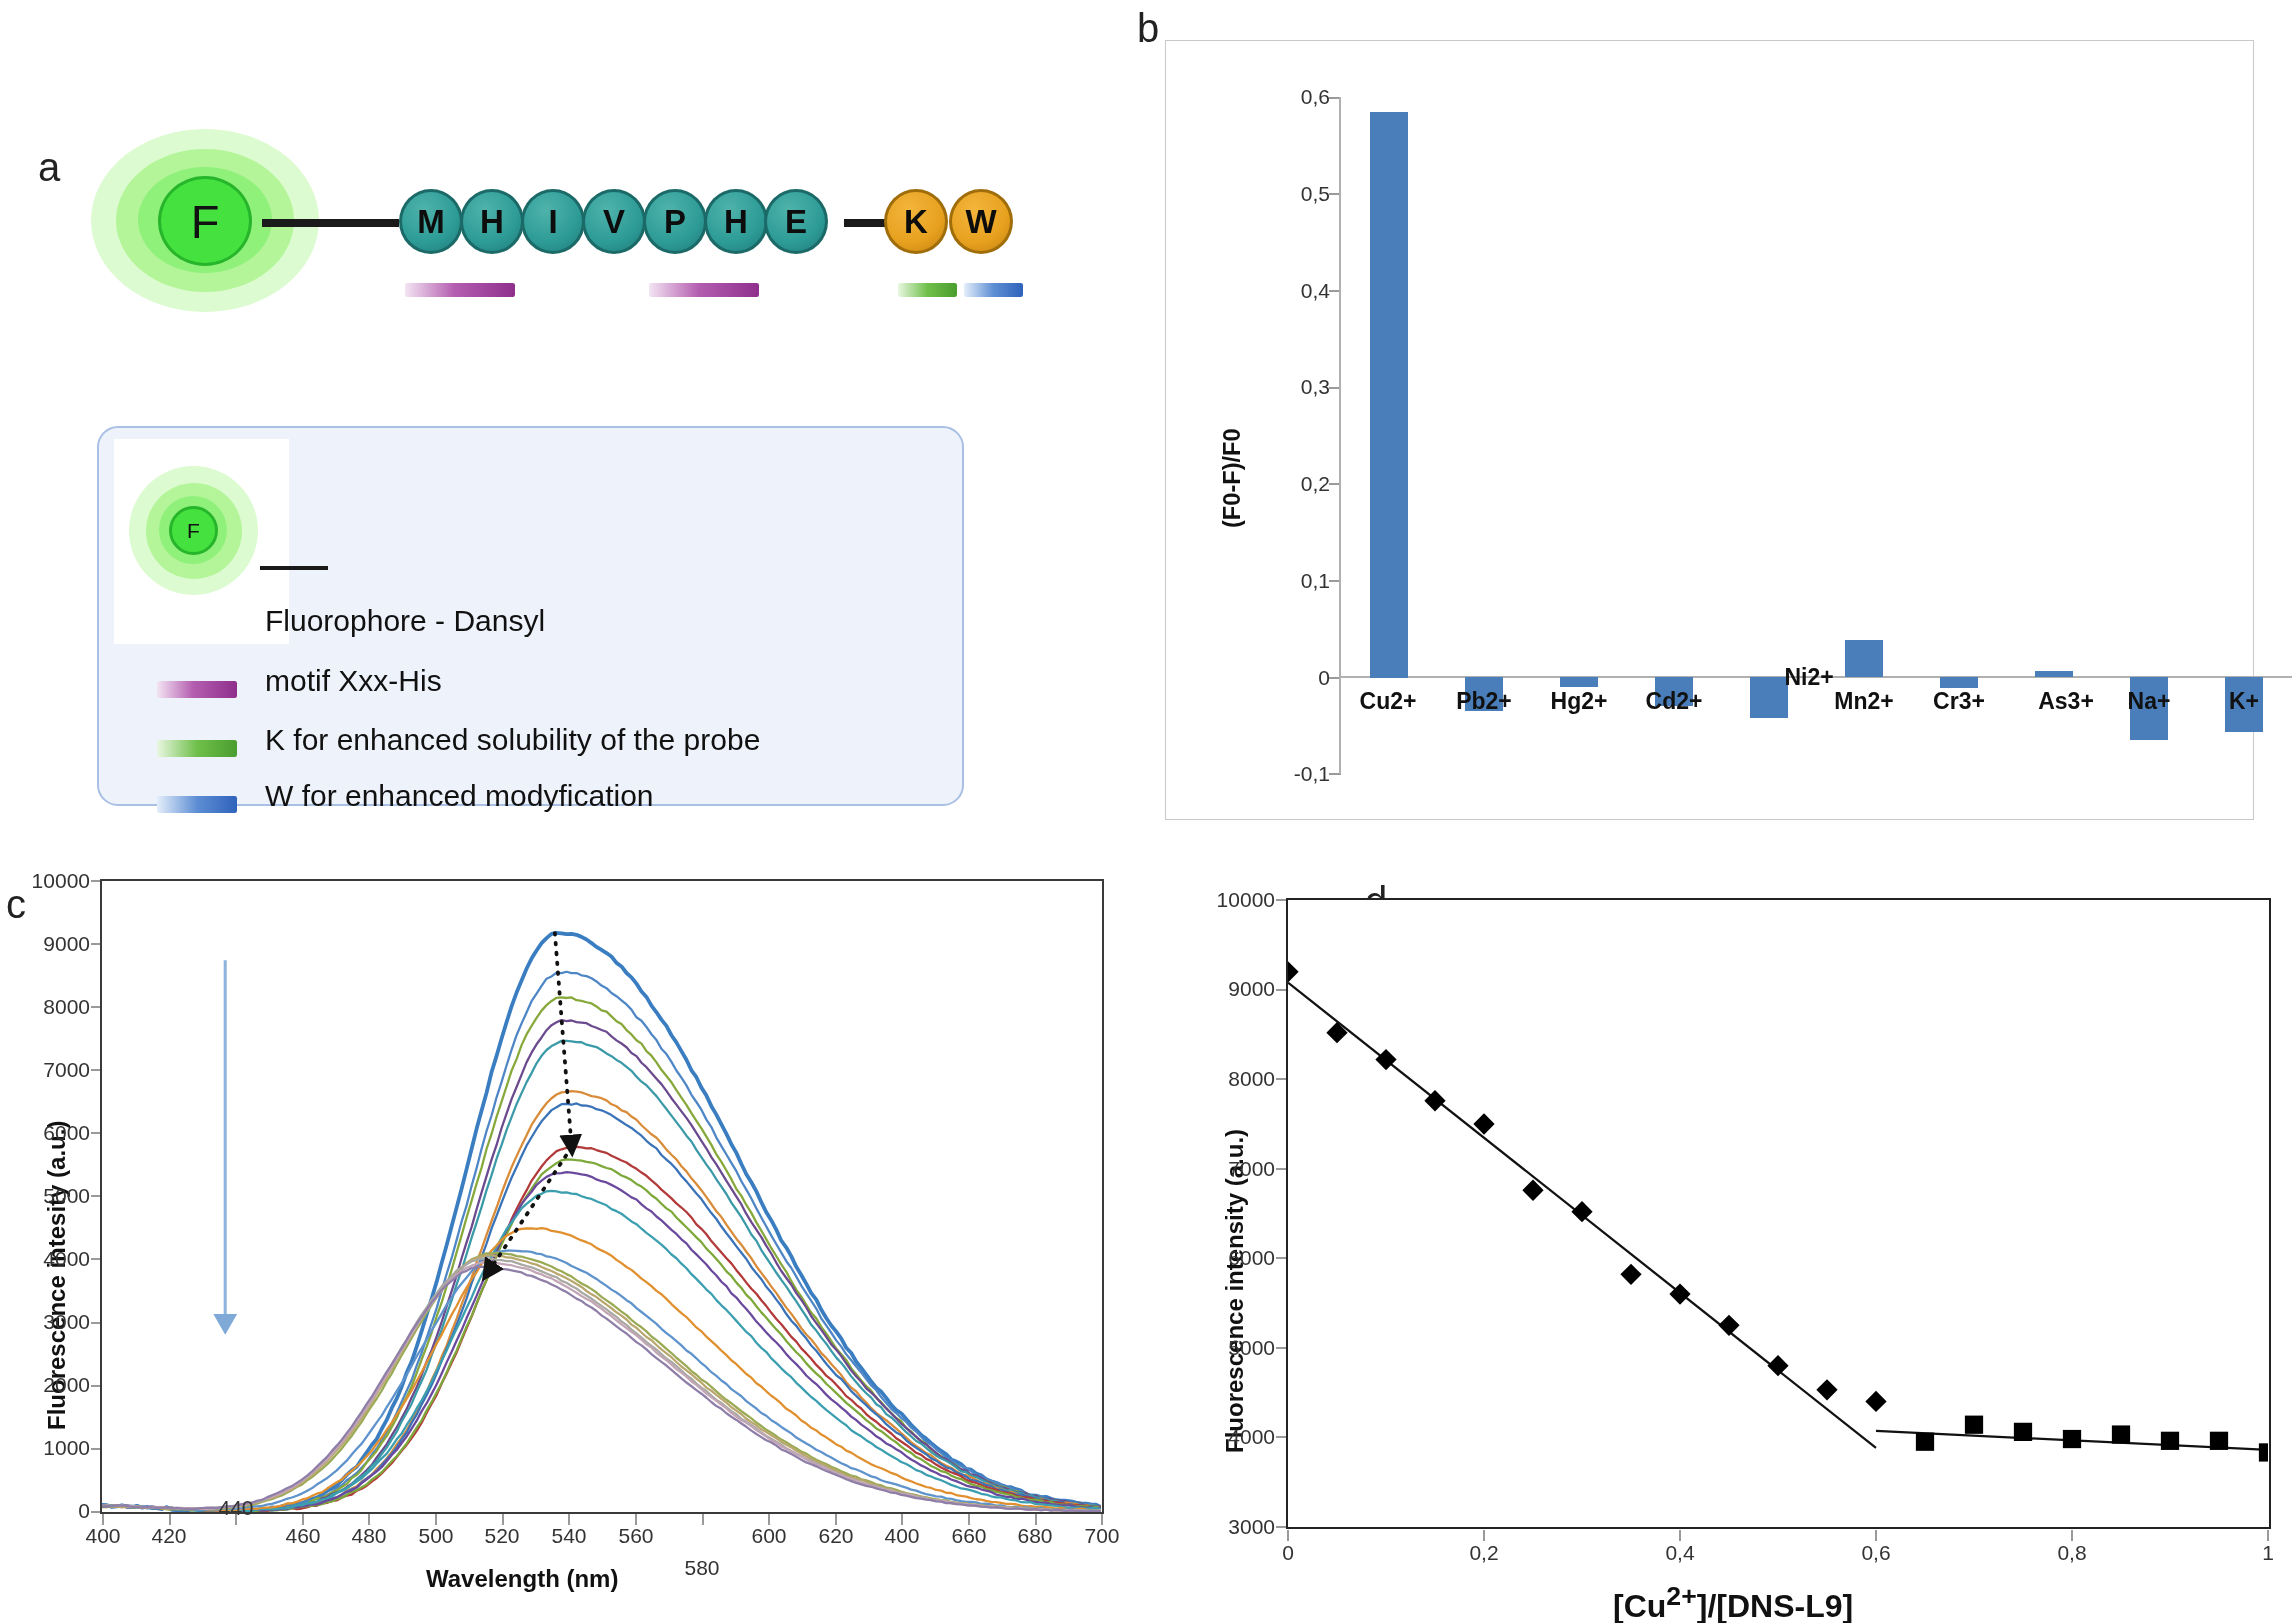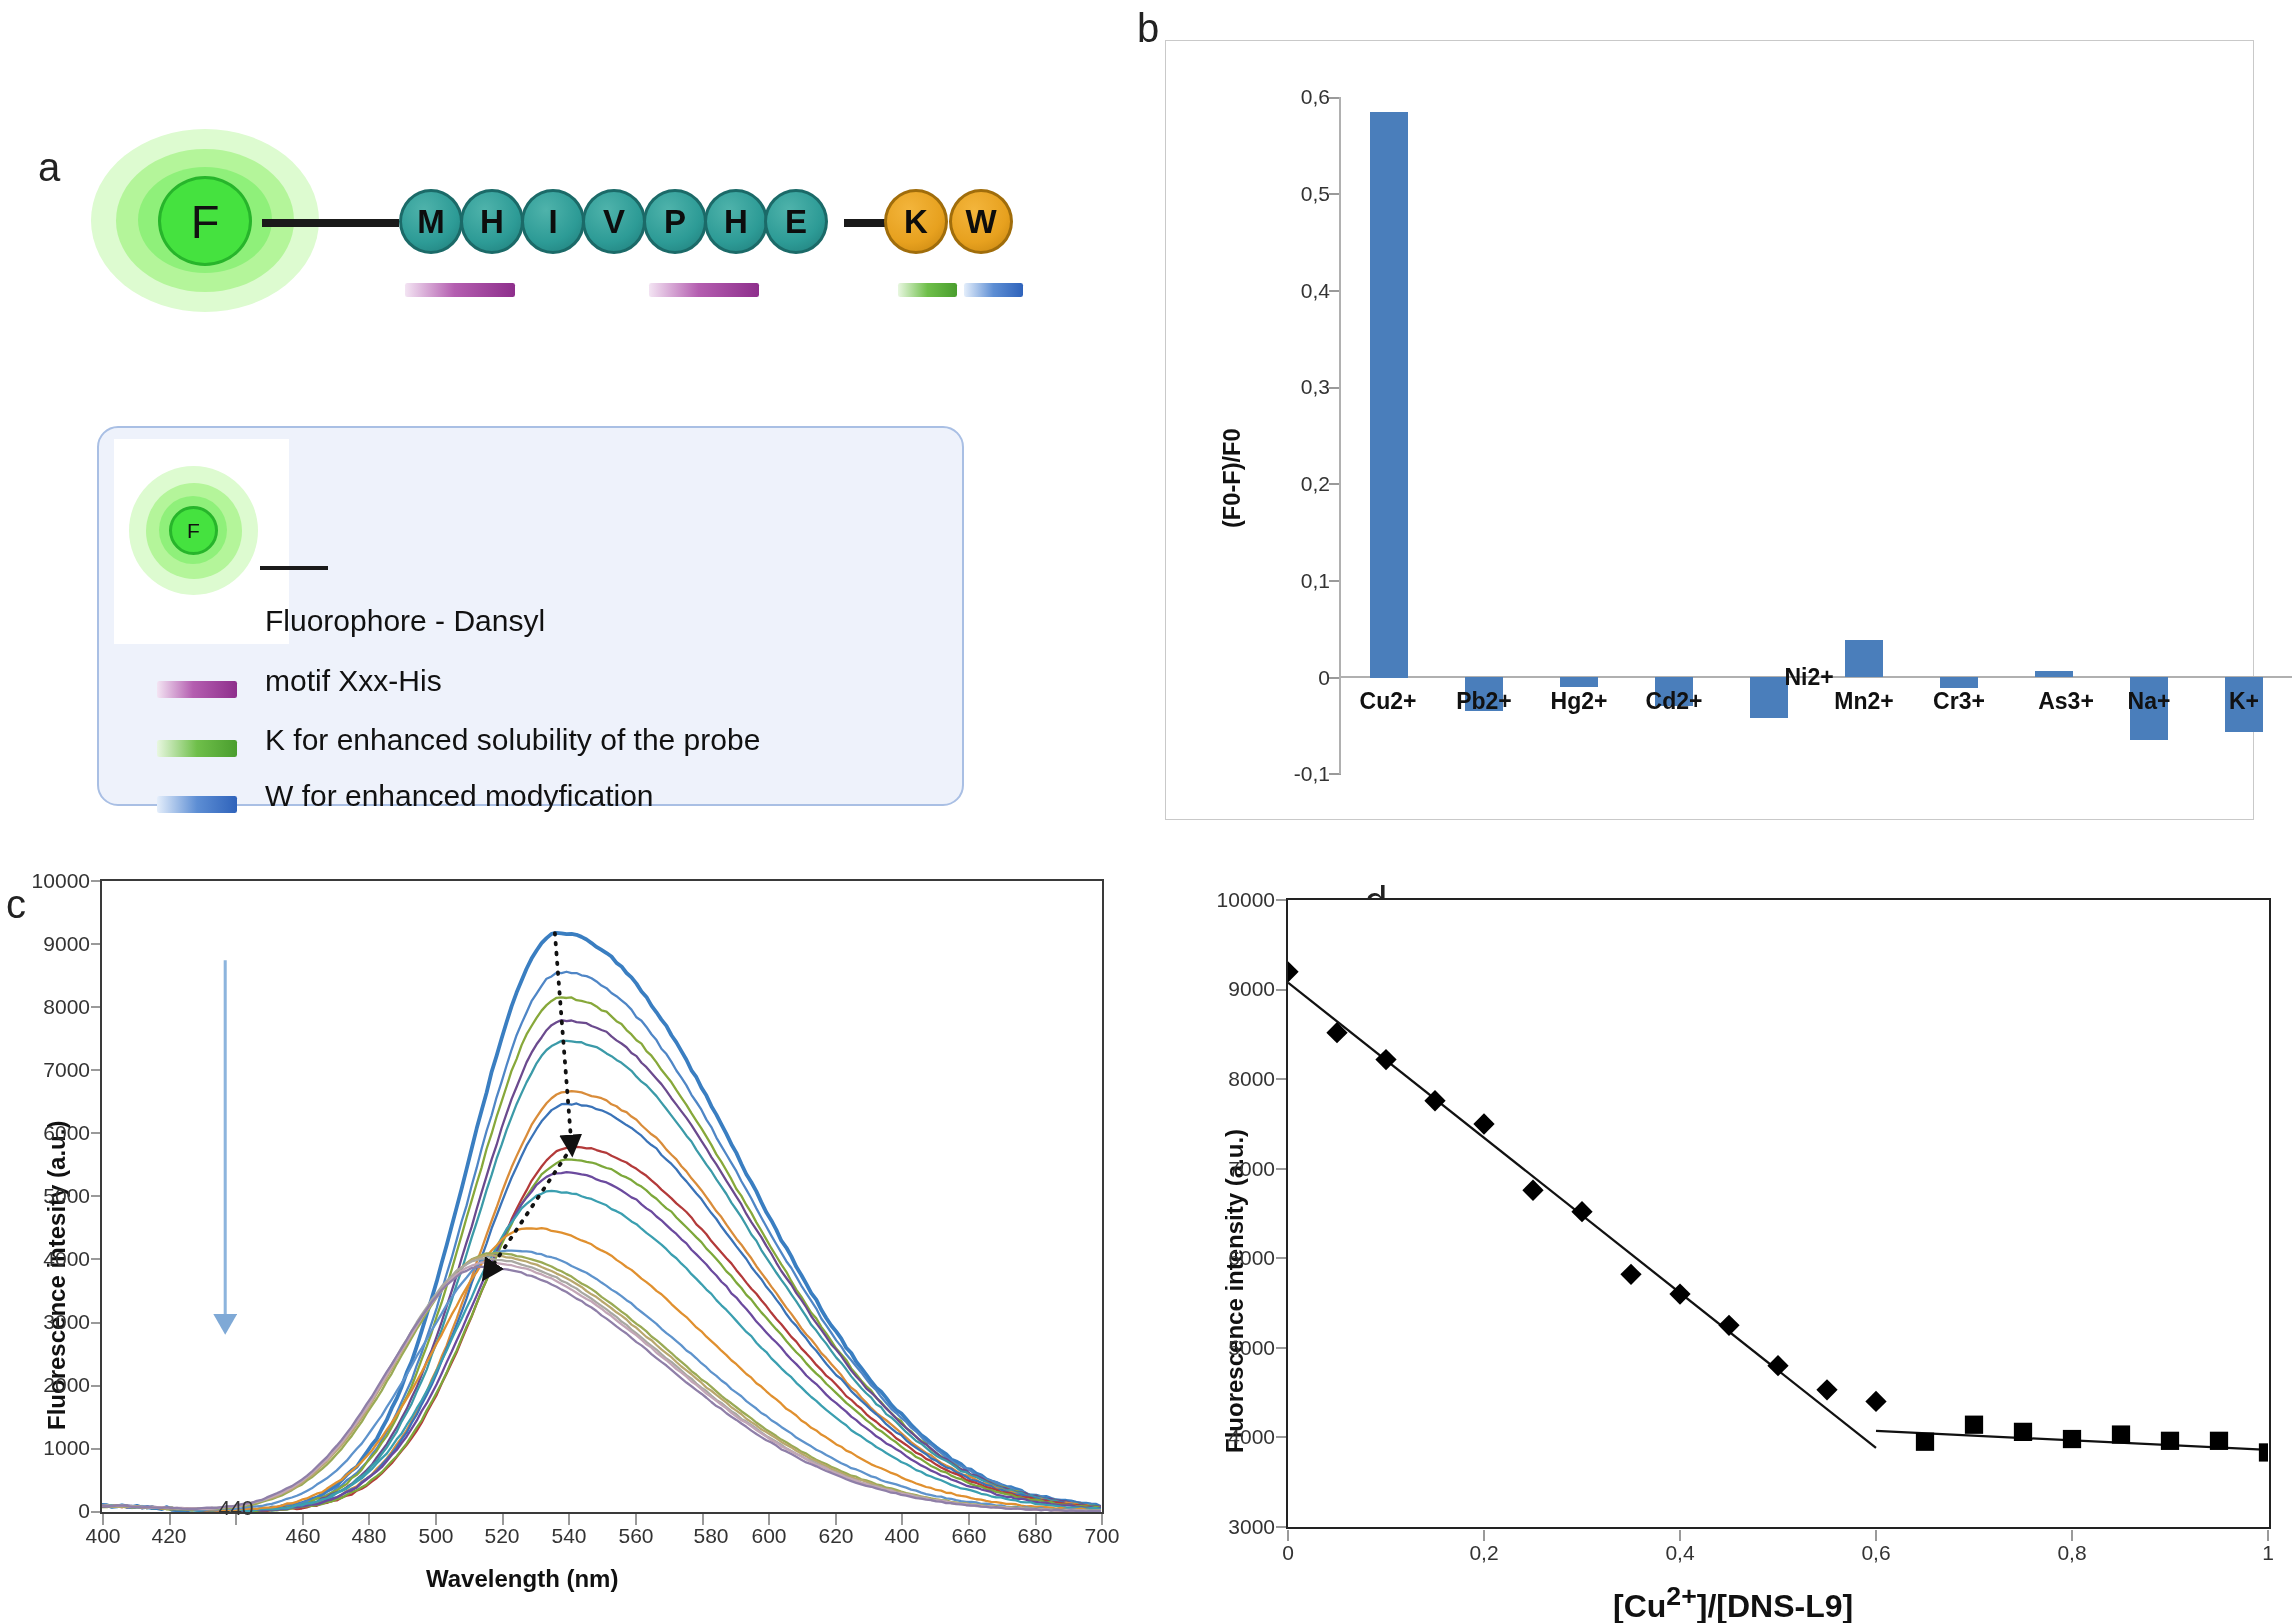--- a/index.html
+++ b/index.html
@@ -295,21 +295,21 @@
       <div class="xtick" style="left: 369px; top: 672px;">480</div>
       <div class="tickmark" style="left: 368px; top: 662px; width: 2.3px; height: 10.6px;"></div>
       <div class="xtick" style="left: 436px; top: 672px;">500</div>
       <div class="tickmark" style="left: 435px; top: 662px; width: 2.3px; height: 10.6px;"></div>
       <div class="xtick" style="left: 502px; top: 672px;">520</div>
       <div class="tickmark" style="left: 502px; top: 662px; width: 2.3px; height: 10.6px;"></div>
       <div class="xtick" style="left: 569px; top: 672px;">540</div>
       <div class="tickmark" style="left: 568px; top: 662px; width: 2.3px; height: 10.6px;"></div>
       <div class="xtick" style="left: 636px; top: 672px;">560</div>
       <div class="tickmark" style="left: 635px; top: 662px; width: 2.3px; height: 10.6px;"></div>
-      <div class="xtick" style="left: 702px; top: 672px; margin-left: 9px;">580</div>
+      <div class="xtick" style="left: 702px; top: 704px;">580</div>
       <div class="tickmark" style="left: 702px; top: 662px; width: 2.3px; height: 10.6px;"></div>
       <div class="xtick" style="left: 769px; top: 672px;">600</div>
       <div class="tickmark" style="left: 768px; top: 662px; width: 2.3px; height: 10.6px;"></div>
       <div class="xtick" style="left: 836px; top: 672px;">620</div>
       <div class="tickmark" style="left: 835px; top: 662px; width: 2.3px; height: 10.6px;"></div>
       <div class="xtick" style="left: 902px; top: 672px;">400</div>
       <div class="tickmark" style="left: 901px; top: 662px; width: 2.3px; height: 10.6px;"></div>
       <div class="xtick" style="left: 969px; top: 672px;">660</div>
       <div class="tickmark" style="left: 968px; top: 662px; width: 2.3px; height: 10.6px;"></div>
       <div class="xtick" style="left: 1035px; top: 672px;">680</div>

